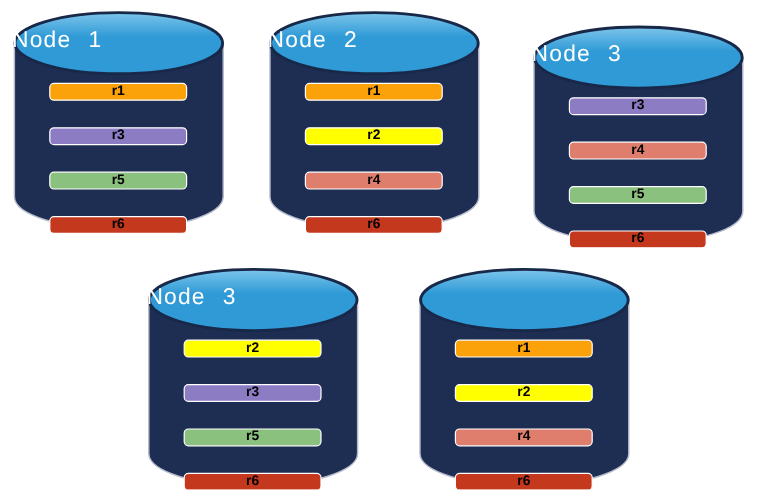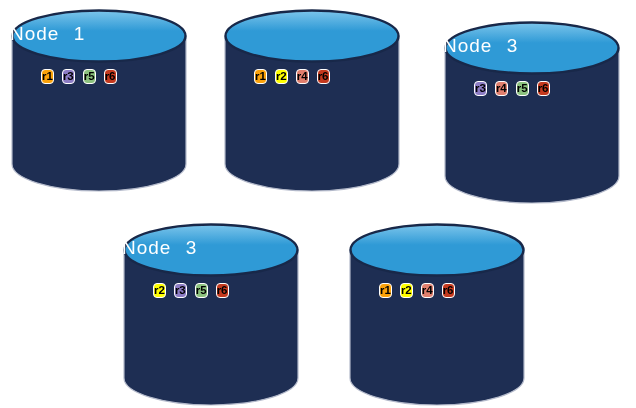--- a/index.html
+++ b/index.html
@@ -41,22 +41,22 @@
     color:var(--title-text,#fff);
     font-size:19px;
     letter-spacing:1px;
     word-spacing:8px;
   }
   .bars{
     position:absolute;
     left:31px;top:61px;
     width:115px;
     display:flex;
-    flex-direction:row;
-    gap:8px;
+    flex-direction:column;
+    gap:22px;
   }
   .bar{
     box-sizing:border-box;
     height:15px;
     border:1px solid var(--bar-border,#fff);
     border-radius:4px;
     color:var(--bar-text,#000);
     font-size:11.5px;
     font-weight:bold;
     line-height:12px;
@@ -88,20 +88,21 @@
         <div class="bar" style="background: rgb(140, 124, 196);">r3</div>
         <div class="bar" style="background: rgb(139, 193, 126);">r5</div>
         <div class="bar" style="background: rgb(196, 57, 30);">r6</div>
       </div>
   </div>
     <div class="node pos-2">
     <svg class="cyl" viewBox="0 0 178 186" width="178" height="186">
       <path class="body" d="M2 28 L2 156 A87 27 0 0 0 176 156 L176 28 Z"></path>
       <ellipse class="top" cx="89" cy="28" rx="86.5" ry="25.5"></ellipse>
     </svg>
+    <div class="node-title">Node 2</div>
     <div class="bars">
         <div class="bar" style="background: rgb(251, 162, 10);">r1</div>
         <div class="bar" style="background: rgb(255, 255, 0);">r2</div>
         <div class="bar" style="background: rgb(224, 126, 109);">r4</div>
         <div class="bar" style="background: rgb(196, 57, 30);">r6</div>
       </div>
   </div>
     <div class="node pos-3">
     <svg class="cyl" viewBox="0 0 178 186" width="178" height="186">
       <path class="body" d="M2 28 L2 156 A87 27 0 0 0 176 156 L176 28 Z"></path>

